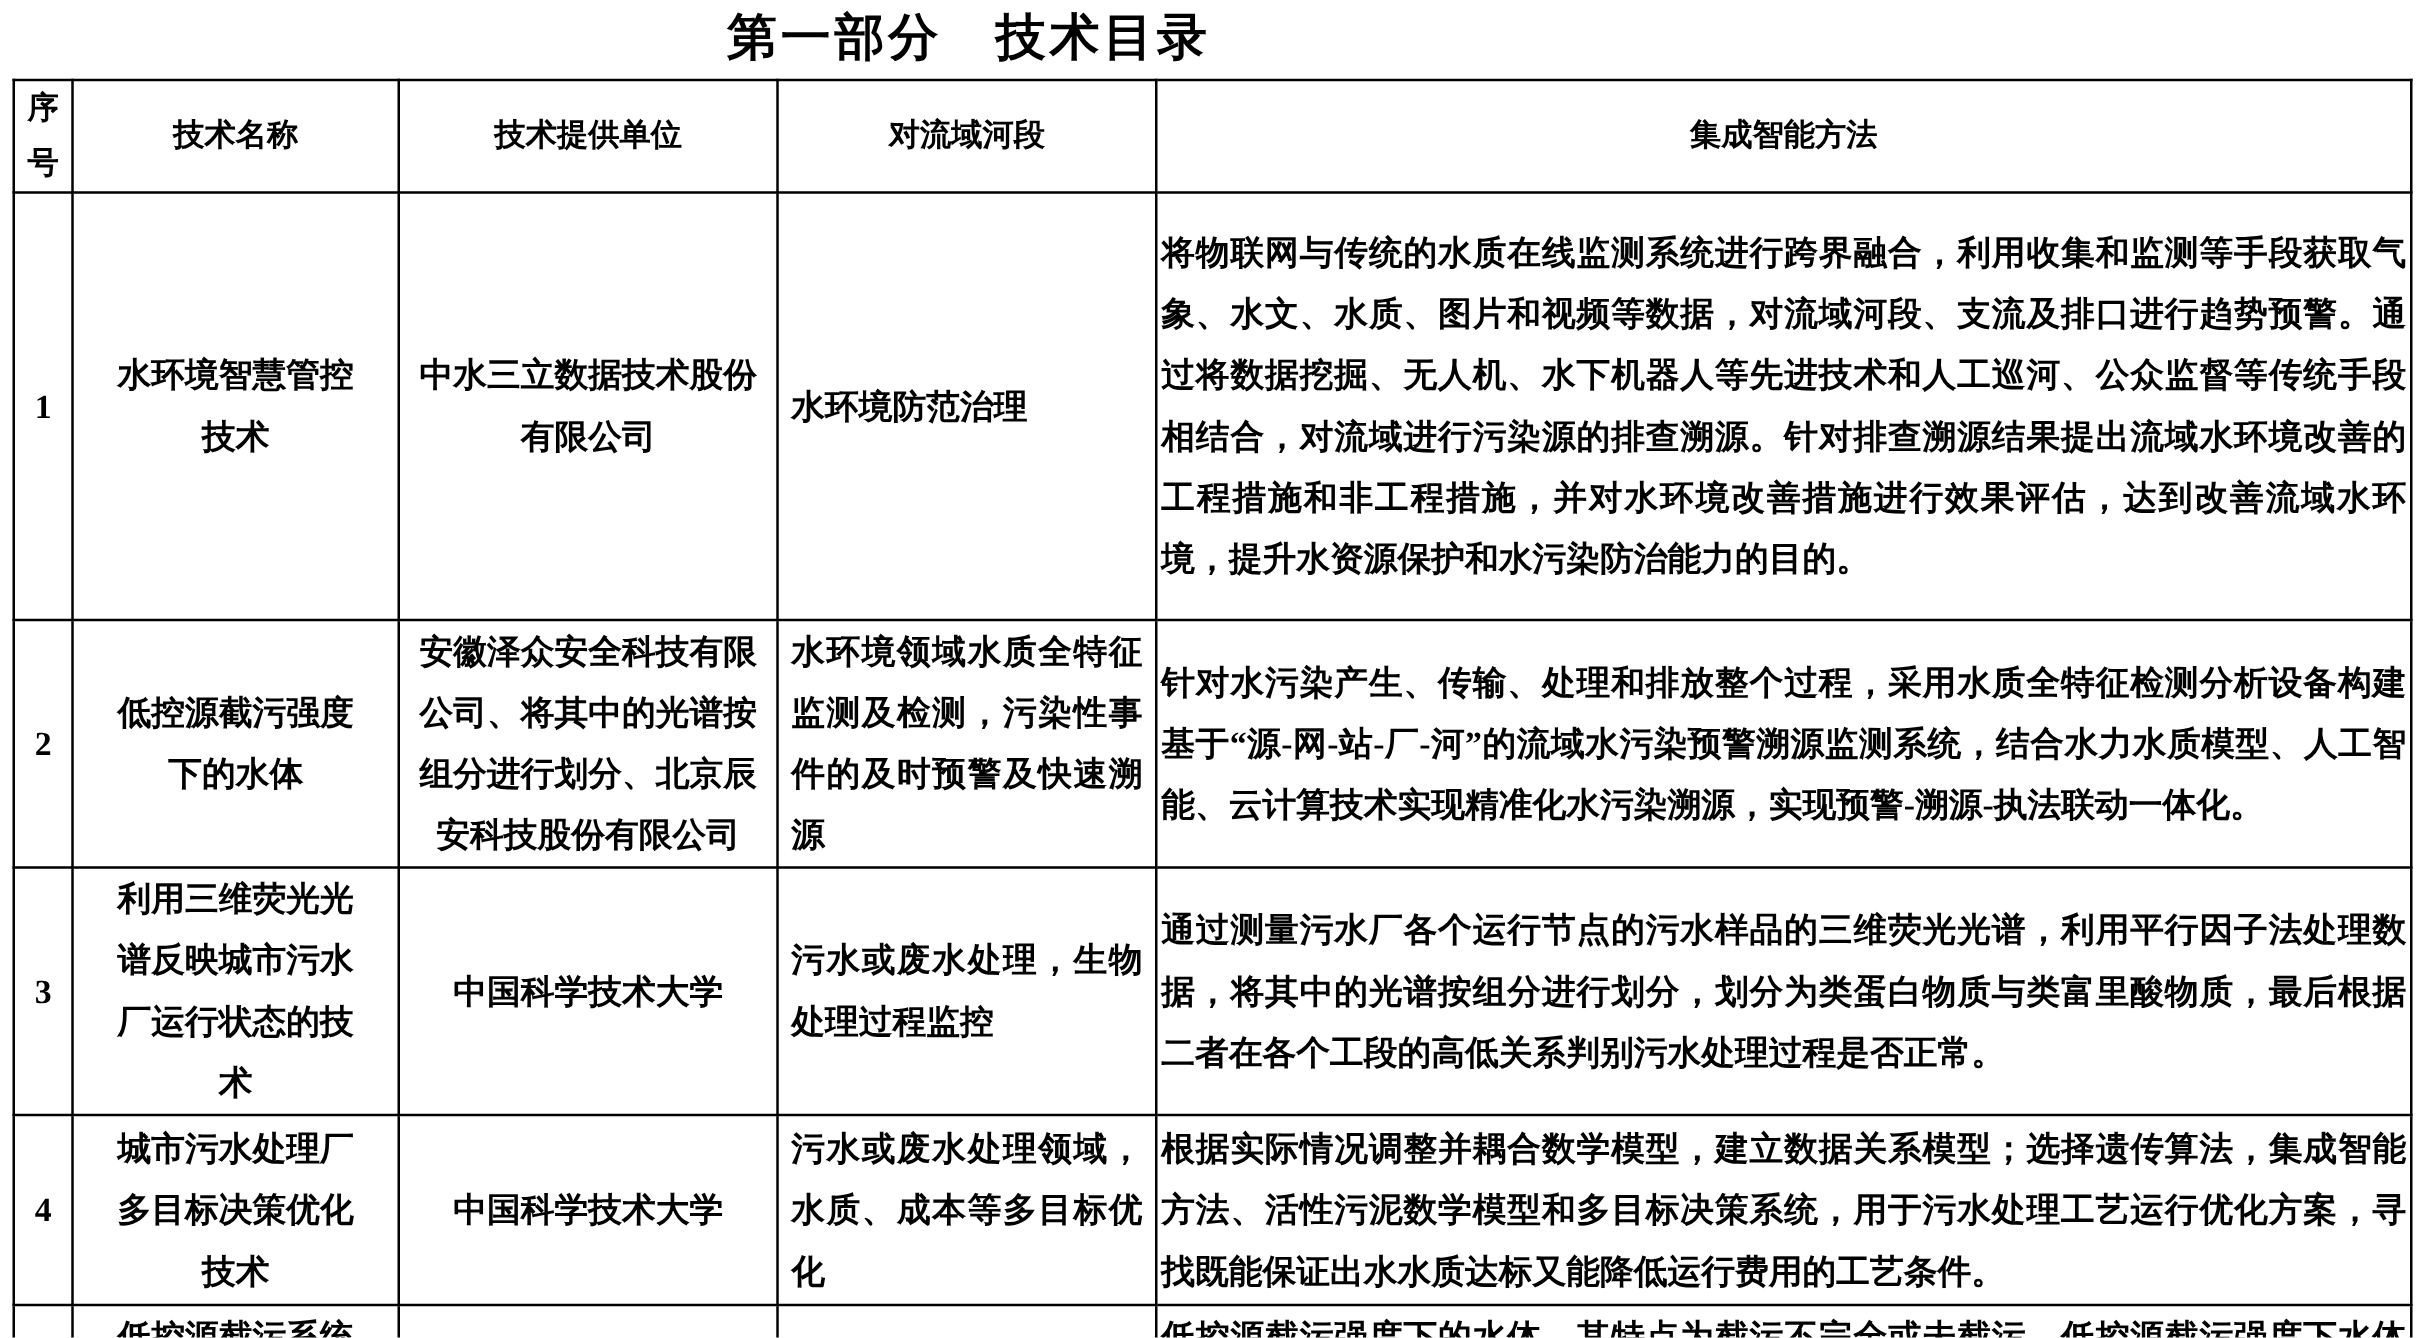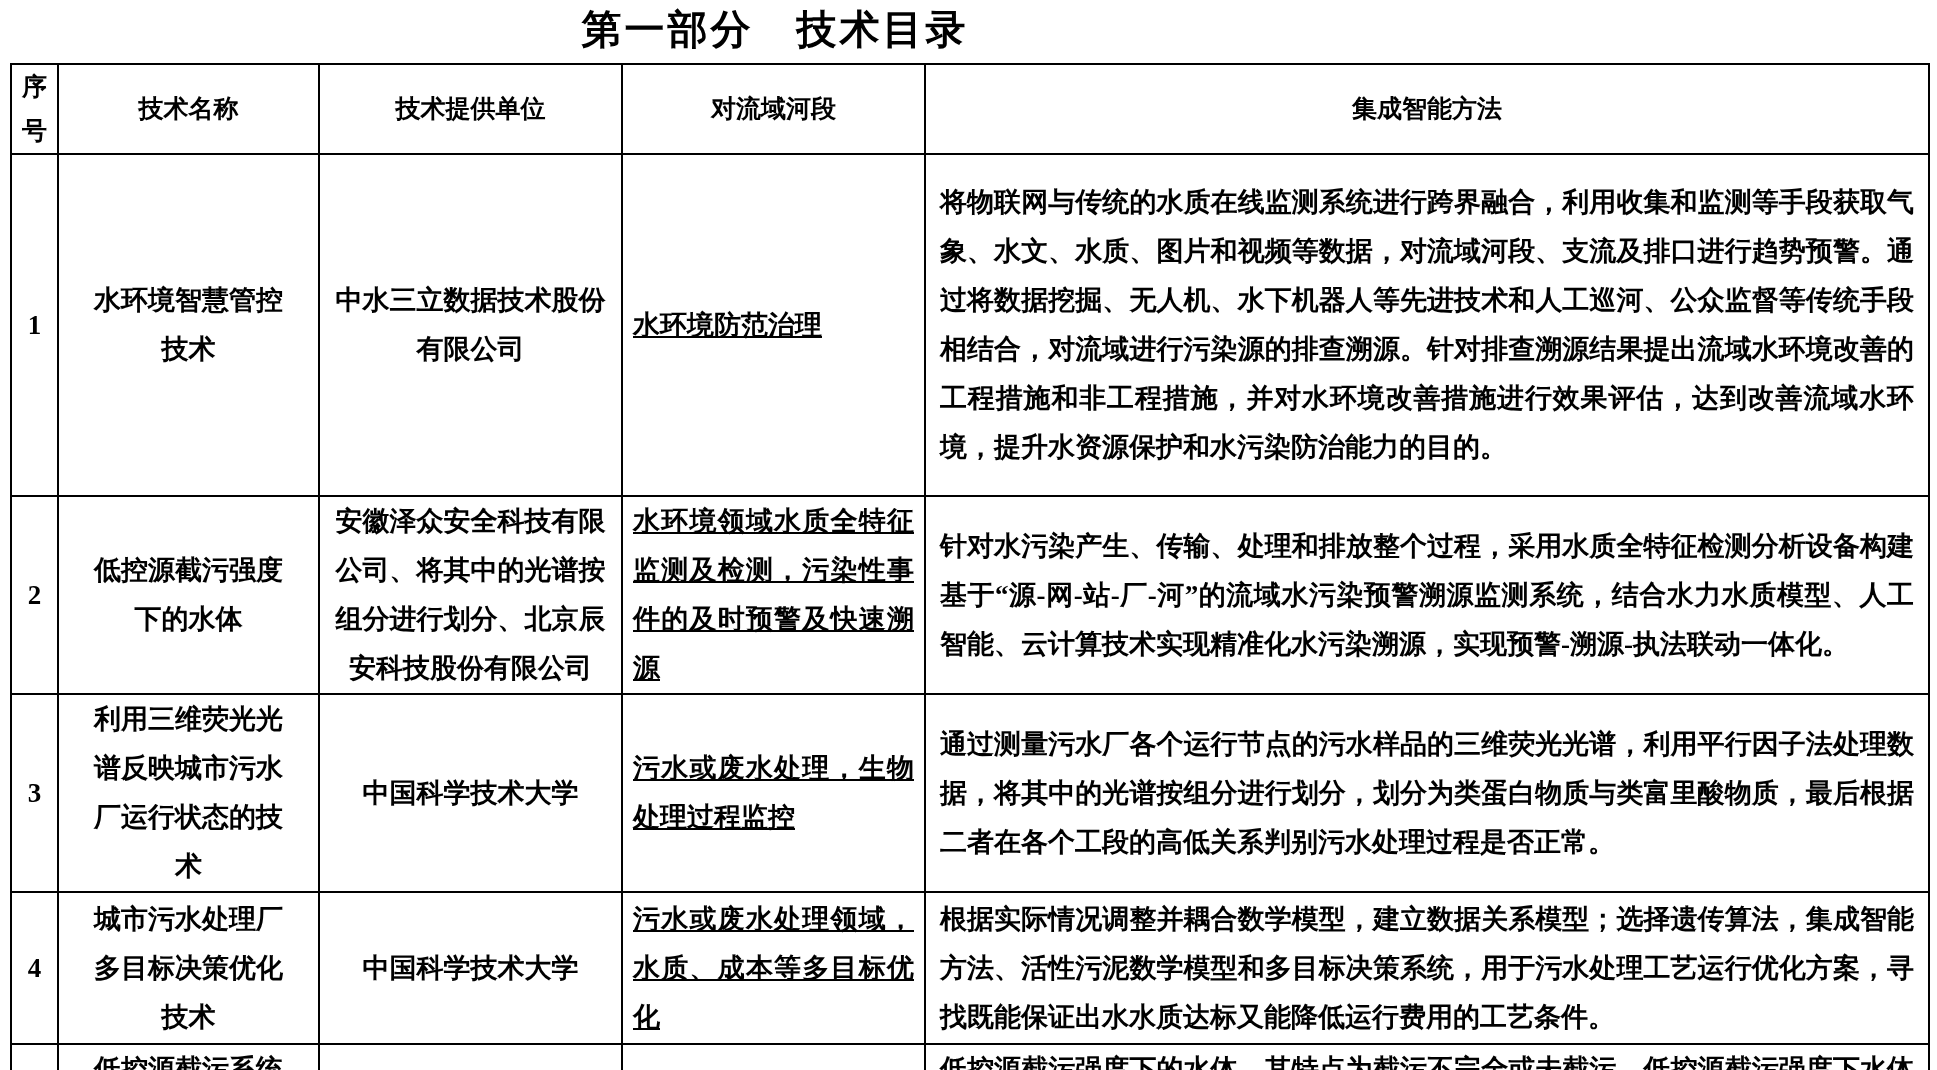--- a/index.html
+++ b/index.html
@@ -43,22 +43,22 @@
     padding: 0;
   }
   td {
     font-size: 27px;
     line-height: 49px;
     padding: 0;
   }
   td.c-index { text-align: center; }
   td.c-name     { text-align: center; padding: 0 24px; }
   td.c-provider { text-align: center; padding: 0 10px; }
-  td.c-scope    { text-align: justify; padding: 0 10px; text-decoration: underline; }
-  td.c-desc     { text-align: justify; padding: 0 14px; }
+  td.c-scope    { text-align: justify; padding: 0 10px; }
+  td.c-desc     { text-align: justify; padding: 0 3px; }
   tr.header-row { height: 87px; padding-left: 16px; }
   tr.r1 { height: 342px; }
   tr.r2 { height: 196px; }
   tr.r3 { height: 148px; }
   tr.r4 { height: 152px; }
   tr.r5 { height: 55px; }
 </style>
 </head>
 <body>
 

